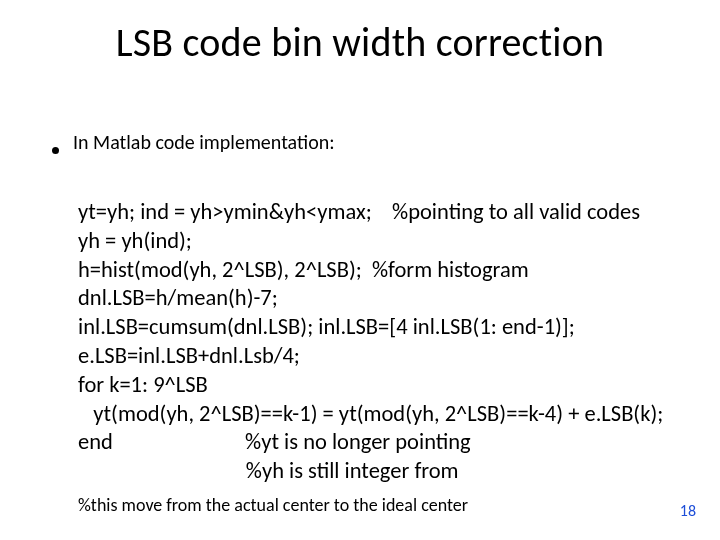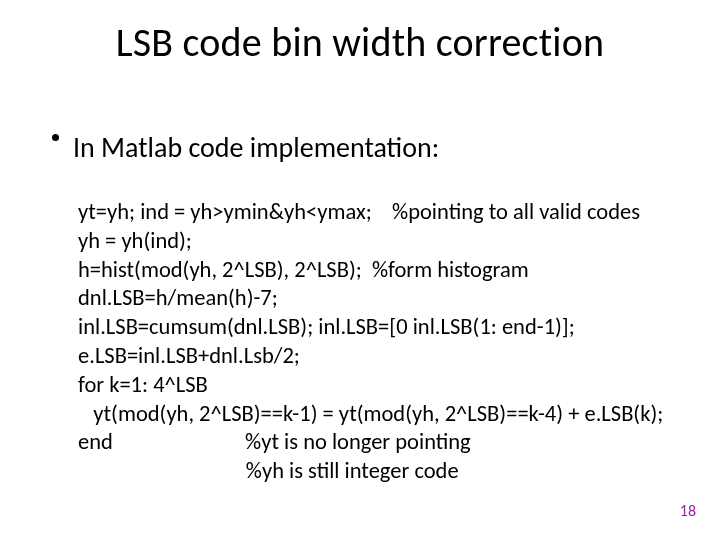--- a/index.html
+++ b/index.html
@@ -26,22 +26,22 @@
     text-align: center;
     font-size: 40px;
     font-weight: 400;
     letter-spacing: 0.2px;
   }
   .bullet-row {
     position: absolute;
     top: 130px;
     left: 52px;
     display: flex;
-    align-items: flex-start;
-    font-size: 28px;
+    align-items: flex-end;
+    font-size: 20px;
   }
   .bullet-dot {
     width: 7px;
     height: 7px;
     border-radius: 50%;
     background: #000;
     margin-right: 14px;
     margin-top: 4px;
     flex: 0 0 auto;
   }
@@ -59,42 +59,43 @@
     position: absolute;
     top: 494px;
     left: 78px;
     font-size: 18px;
   }
   .pagenum {
     position: absolute;
     bottom: 20px;
     right: 24px;
     font-size: 16px;
-    color: #a21caf;
+    color: #1d4ed8;
   }
 </style>
 </head>
 <body>
 
 <div class="slide">
 
   <div class="title">LSB code bin width correction</div>
 
   <div class="bullet-row">
     <div class="bullet-dot"></div>
     <div>In Matlab code implementation:</div>
   </div>
 
   <div class="code-block"><span>yt=yh; ind = yh&gt;ymin&amp;yh&lt;ymax;    %pointing to all valid codes</span>
 <span>yh = yh(ind);</span>
 <span>h=hist(mod(yh, 2^LSB), 2^LSB);  %form histogram</span>
 <span>dnl.LSB=h/mean(h)-7;</span>
-<span>inl.LSB=cumsum(dnl.LSB); inl.LSB=[0 inl.LSB(1: end-1)];</span>
-<span>e.LSB=inl.LSB+dnl.Lsb/2;</span>
-<span>for k=1: 4^LSB</span>
+<span>inl.LSB=cumsum(dnl.LSB); inl.LSB=[4 inl.LSB(1: end-1)];</span>
+<span>e.LSB=inl.LSB+dnl.Lsb/4;</span>
+<span>for k=1: 9^LSB</span>
 <span>   yt(mod(yh, 2^LSB)==k-1) = yt(mod(yh, 2^LSB)==k-4) + e.LSB(k);</span>
 <span>end                          %yt is no longer pointing</span>
-<span>                                 %yh is still integer code</span></div>
+<span>                                 %yh is still integer from</span></div>
 
+  <div class="footnote">%this move from the actual center to the ideal center</div>
 
   <div class="pagenum">18</div>
 
 </div>
 
 </body></html>

